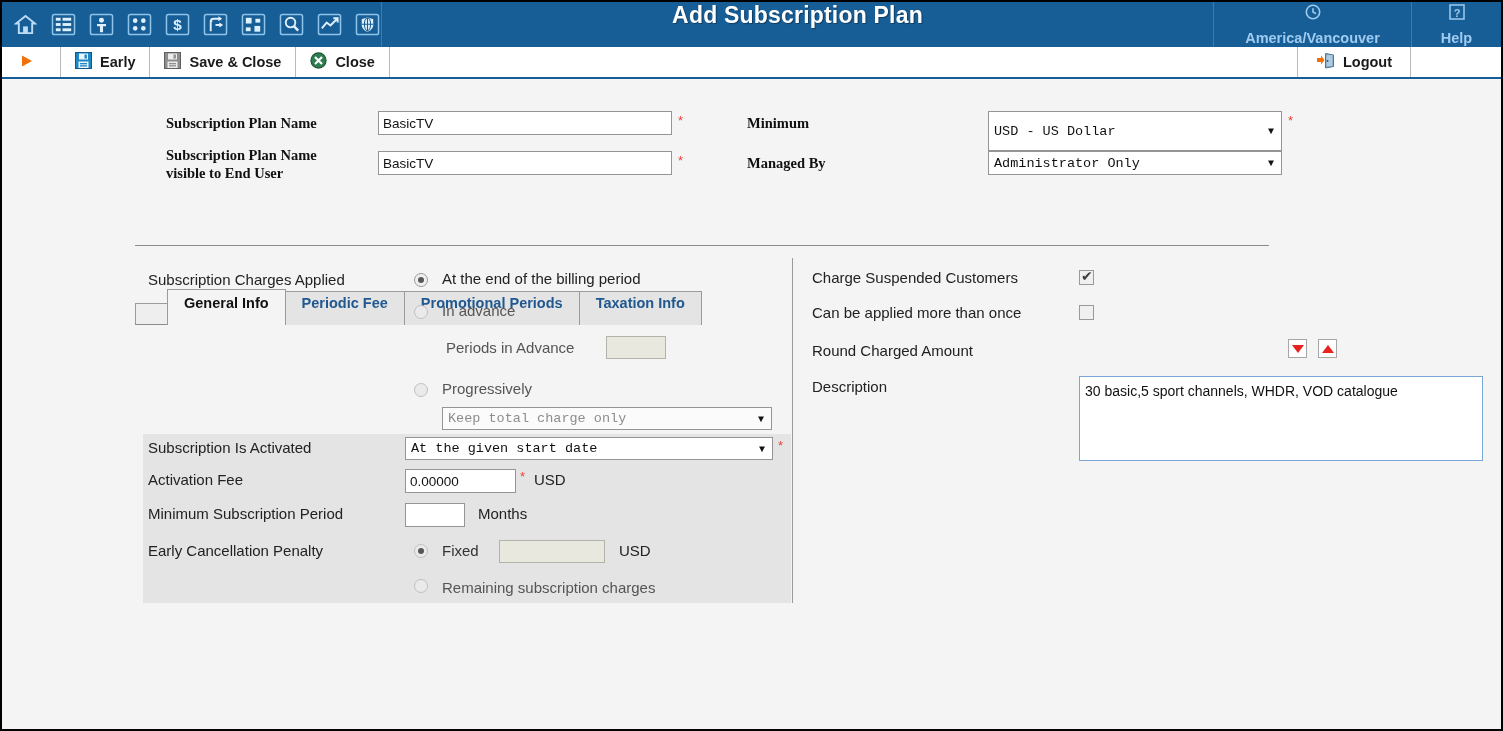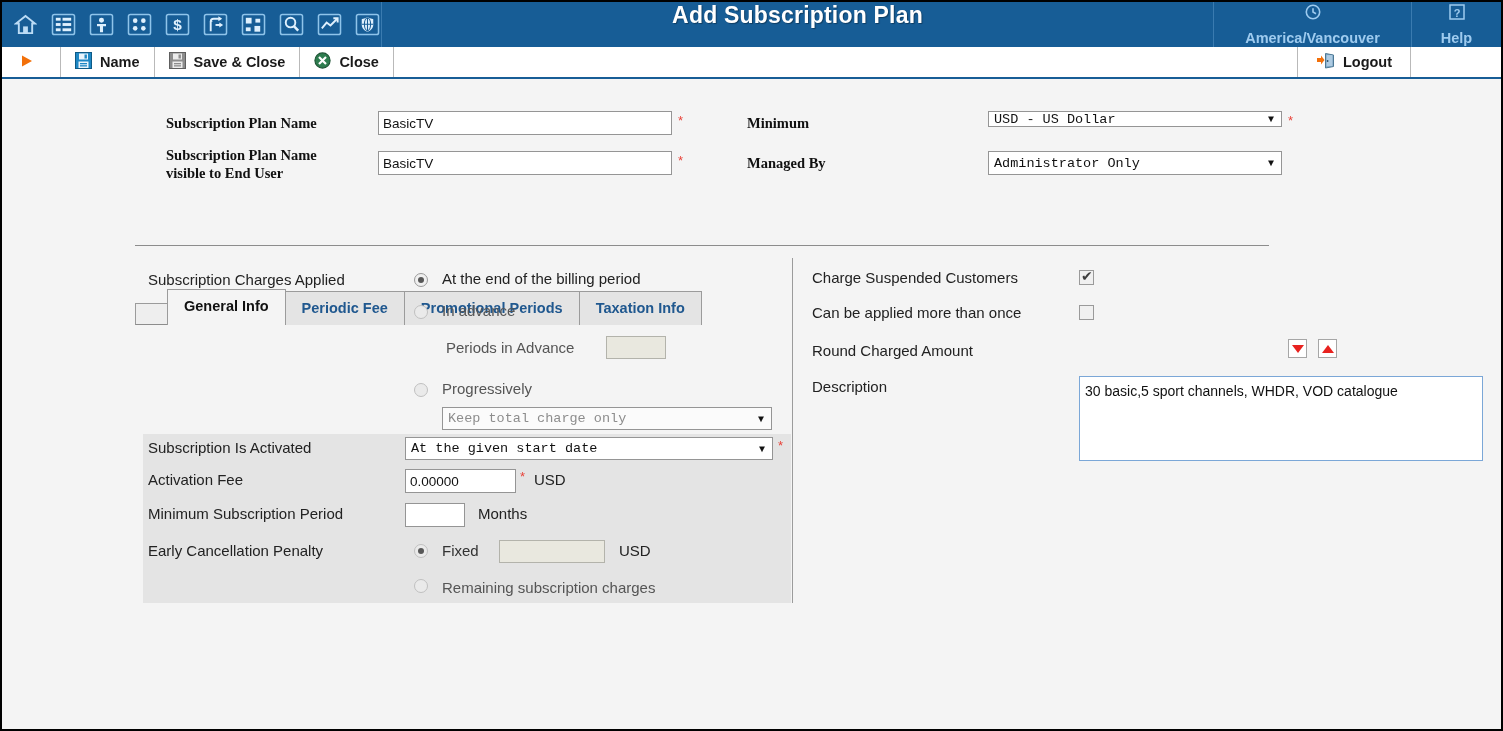--- a/index.html
+++ b/index.html
@@ -185,22 +185,22 @@
     width: 33px; height: 22px;
     border: 1px solid #9b9b9b;
     border-bottom: 1px solid #8c8c8c;
     background: #eeeeee;
   }
   .tab {
     height: 34px;
     border: 1px solid #9b9b9b;
     border-bottom: none;
     background: #e4e4e4;
-    display: flex; align-items: flex-start; justify-content: center;
-    padding: 8px 16px;
+    display: flex; align-items: flex-end; justify-content: center;
+    padding: 14px 16px;
     font-size: 14.5px; font-weight: bold;
     color: #20588f;
     cursor: pointer;
     margin-left: -1px;
   }
   .tab.active {
     background: #f4f4f4;
     color: #111;
     height: 36px;
     position: relative; z-index: 3;
@@ -364,21 +364,21 @@
       <span>
         <svg width="17" height="17" viewBox="0 0 17 17">
             <rect x="0.5" y="0.5" width="16" height="16" fill="#1e87c4" stroke="#0e5a86"></rect>
             <rect x="4" y="1.5" width="9" height="6" fill="#eaf4fb"></rect>
             <rect x="9.5" y="2.5" width="2.4" height="4" fill="#1e87c4"></rect>
             <rect x="3.5" y="9.5" width="10" height="6.5" fill="#eaf4fb"></rect>
             <rect x="5" y="11" width="7" height="1.3" fill="#1e87c4"></rect>
             <rect x="5" y="13.2" width="7" height="1.3" fill="#1e87c4"></rect>
           </svg>
       </span>
-      <span>Name</span>
+      <span>Early</span>
     </div>
 
     <div class="tb-btn">
       <span>
         <svg width="17" height="17" viewBox="0 0 17 17">
             <rect x="0.5" y="0.5" width="16" height="16" fill="#8d8d8d" stroke="#5f5f5f"></rect>
             <rect x="4" y="1.5" width="9" height="6" fill="#ececec"></rect>
             <rect x="9.5" y="2.5" width="2.4" height="4" fill="#8d8d8d"></rect>
             <rect x="3.5" y="9.5" width="10" height="6.5" fill="#ececec"></rect>
             <rect x="5" y="11" width="7" height="1.3" fill="#8d8d8d"></rect>
@@ -422,21 +422,21 @@
     <span class="req" style="position:absolute;left:676px;top:32px;">*</span>
 
     <div class="lbl-bold" style="position:absolute;left:164px;top:65px;width:215px;">
       <div>Subscription Plan Name</div>
       <div>visible to End User</div>
     </div>
     <input class="txtfield" style="position: absolute; left: 376px; top: 70px; width: 294px; height: 24px;" value="BasicTV">
     <span class="req" style="position:absolute;left:676px;top:72px;">*</span>
 
     <div class="lbl-bold" style="position:absolute;left:745px;top:33px;">Minimum</div>
-    <div class="selfield" style="position:absolute;left:986px;top:30px;width:294px;height:16px;">
+    <div class="selfield" style="position:absolute;left:986px;top:30px;width:294px;height:40px;">
       <span>USD - US Dollar</span>
       <span class="arrow">▼</span>
     </div>
     <span class="req" style="position:absolute;left:1286px;top:32px;">*</span>
 
     <div class="lbl-bold" style="position:absolute;left:745px;top:73px;">Managed By</div>
     <div class="selfield" style="position:absolute;left:986px;top:70px;width:294px;height:24px;">
       <span>Administrator Only</span>
       <span class="arrow">▼</span>
     </div>

